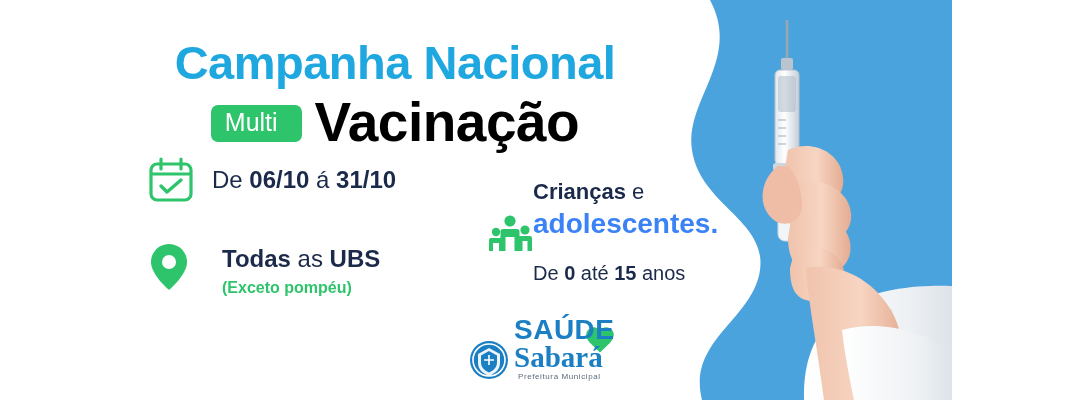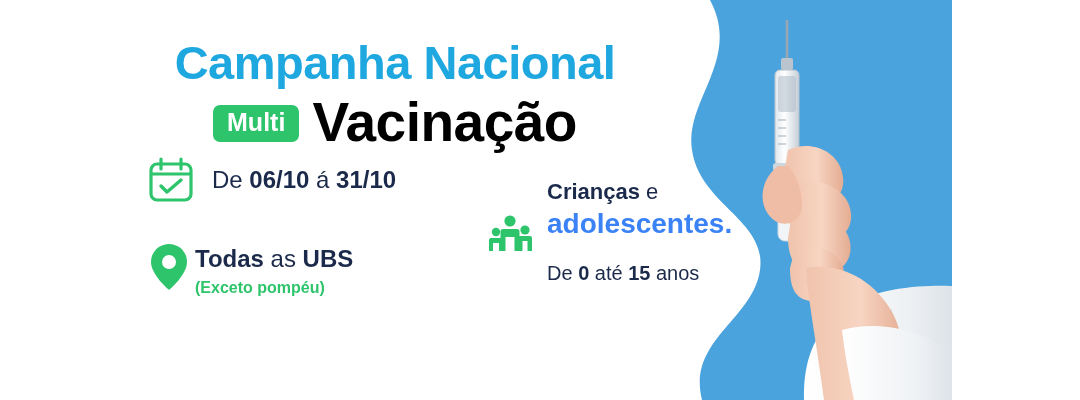--- a/index.html
+++ b/index.html
@@ -61,22 +61,22 @@
     align-items: center;
     justify-content: center;
     gap: 13px;
     white-space: nowrap;
   }
   .multi-badge {
     display: inline-block;
     background: #2ec46b;
     color: #ffffff;
     font-size: 25px;
-    font-weight: bold;
-    padding: 5px 14px 7px 14px;
+    font-weight: normal;
+    padding: 5px 24px 7px 14px;
     border-radius: 7px;
     line-height: 1;
   }
   .vacinacao {
     font-size: 55px;
     font-weight: bold;
     color: #000000;
     letter-spacing: -0.5px;
     line-height: 1.05;
   }
@@ -90,30 +90,30 @@
     align-items: center;
     gap: 18px;
     z-index: 3;
   }
   .info-ubs {
     position: absolute;
     left: 148px;
     top: 242px;
     display: flex;
     align-items: flex-start;
-    gap: 5px;
+    gap: 32px;
     z-index: 3;
   }
   .info-audience {
     position: absolute;
     left: 487px;
     top: 178px;
     display: flex;
     align-items: center;
-    gap: 14px;
+    gap: 0;
     z-index: 3;
   }
   .txt-dark {
     color: #1b2a4a;
     font-size: 24px;
     line-height: 1.22;
   }
   .txt-dark b { font-weight: bold; }
   .txt-green {
     color: #2ec46b;
@@ -246,14 +246,36 @@
       <div class="audience-l1">
         <b>Crianças</b><span> e</span>
       </div>
       <div class="audience-l2">adolescentes.</div>
       <div class="audience-l3">
         <span>De </span><b>0</b><span> até </span><b>15</b><span> anos</span>
       </div>
     </div>
   </div>
 
+  <div class="logo">
+    <svg width="170" height="76" viewBox="0 0 170 76">
+
+      <g>
+        <circle cx="27" cy="48" r="19" fill="#1b7fc4"></circle>
+        <circle cx="27" cy="48" r="16" fill="none" stroke="#ffffff" stroke-width="1.6"></circle>
+        <path d="M27,36 l11,6 v9 c0,7 -6,11 -11,13 c-5,-2 -11,-6 -11,-13 v-9 z" fill="#ffffff" opacity="0.92"></path>
+        <path d="M27,39 l8,4.5 v7 c0,5 -4,8.5 -8,10 c-4,-1.5 -8,-5 -8,-10 v-7 z" fill="#1b7fc4"></path>
+        <path d="M22,48 h10 M27,43 v10" stroke="#ffffff" stroke-width="1.6"></path>
+      </g>
+
+      <g>
+        <path d="M150,18 c-3.5,-4 -9.5,-3.4 -12,1 c-2.5,-4.4 -8.5,-5 -12,-1 c-3.6,4.1 -1.2,9.7 2.4,13.2 l9.6,9.2 l9.6,-9.2 c3.6,-3.5 6,-9.1 2.4,-13.2 z" fill="#2ec46b"></path>
+      </g>
+
+      <text x="52" y="27" font-family="'Liberation Sans', sans-serif" font-size="28" font-weight="bold" fill="#1b7fc4" letter-spacing="0.5">SAÚDE</text>
+
+      <text x="52" y="55" font-family="'Liberation Serif', serif" font-size="29" font-weight="bold" fill="#1b7fc4">Sabará</text>
+
+      <text x="56" y="67" font-family="'Liberation Sans', sans-serif" font-size="8" fill="#5a6a7a" letter-spacing="0.6">Prefeitura Municipal</text>
+    </svg>
+  </div>
 
 </div>
 
 </body></html>

